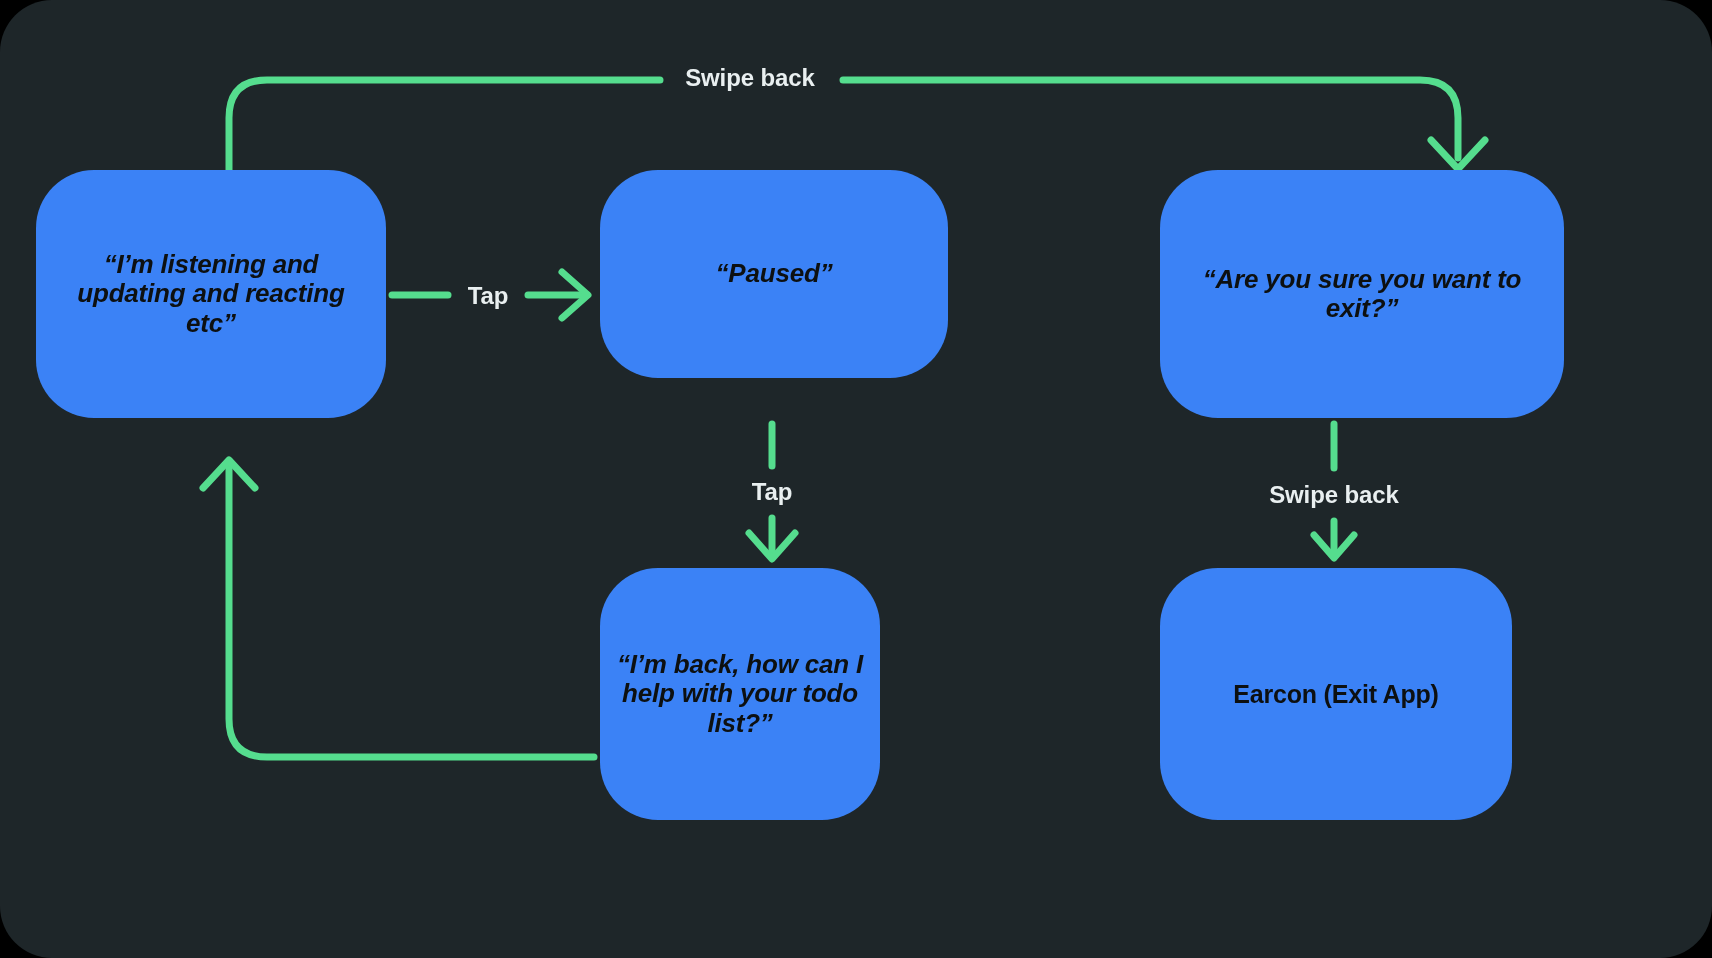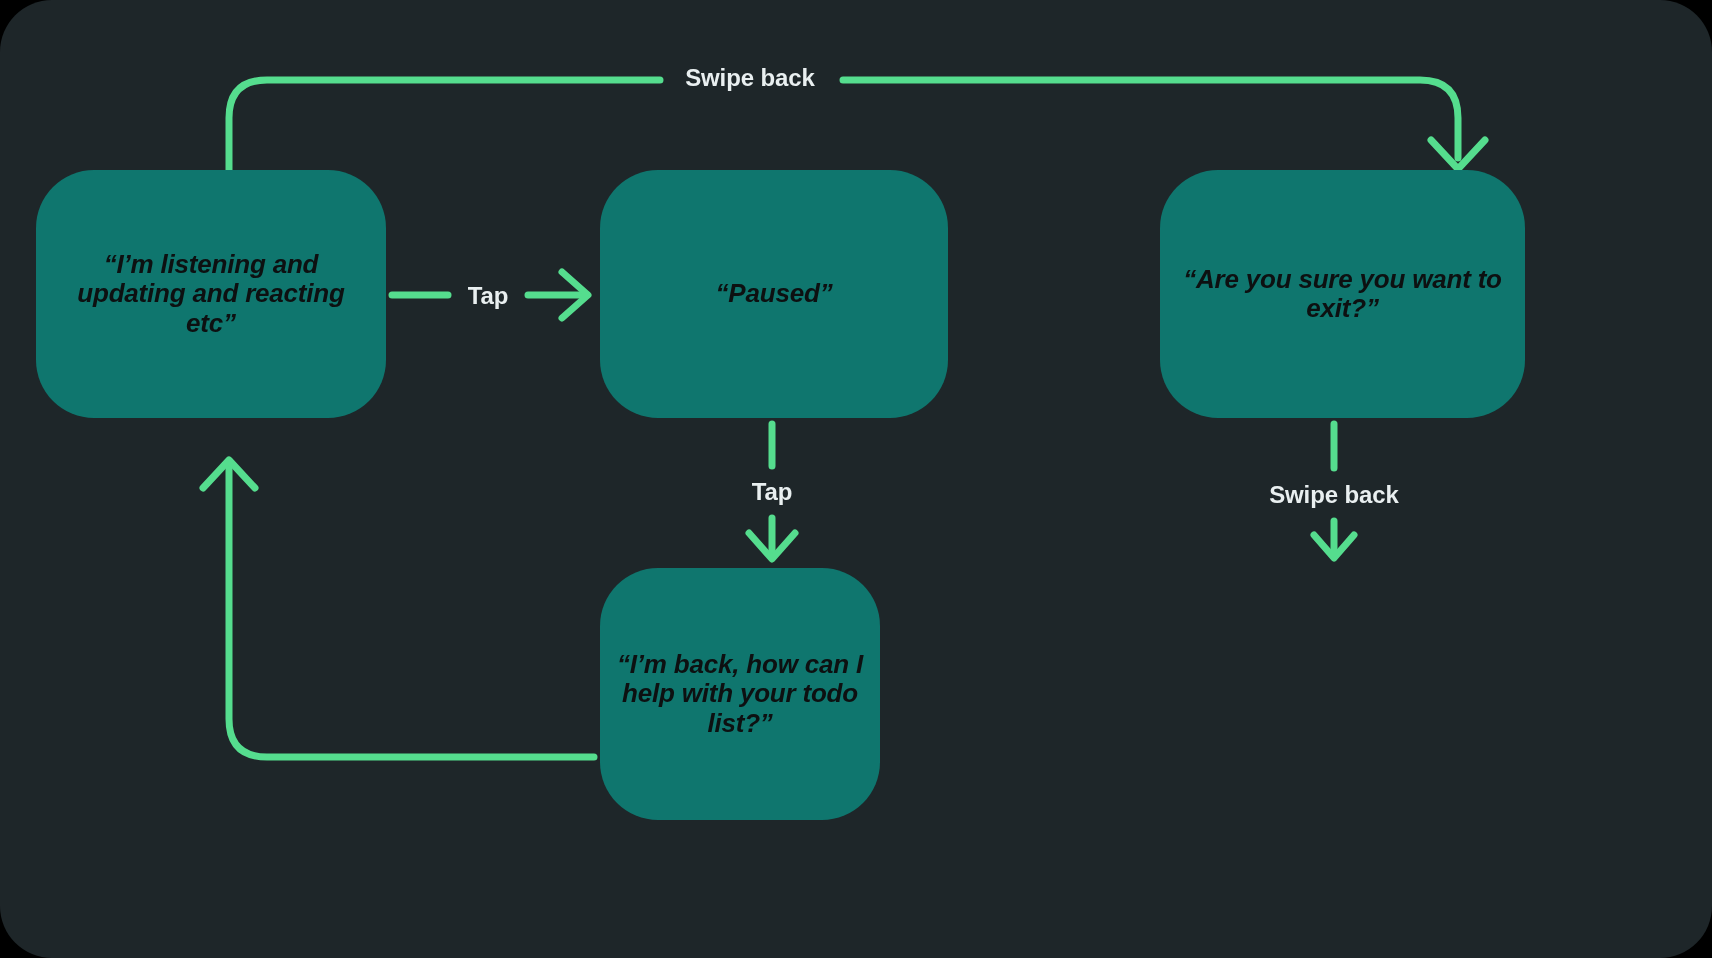--- a/index.html
+++ b/index.html
@@ -3,31 +3,31 @@
 <meta charset="utf-8">
 <style>
   html,body{margin:0;padding:0;background:#000;}
   body{width:1712px;height:958px;overflow:hidden;
        font-family:"Liberation Sans","DejaVu Sans",sans-serif;}
 
   #canvas{position:absolute;left:0;top:0;width:1712px;height:958px;
           background:#1e2629;border-radius:52px;overflow:hidden;}
 
   
-  .node{position:absolute;background:#0f766e;border-radius:58px;
+  .node{position:absolute;background:#3b82f6;border-radius:58px;
         display:flex;align-items:center;justify-content:center;
         box-sizing:border-box;padding:0 16px;}
   .node .txt{color:#0d1011;font-weight:700;text-align:center;
              font-size:26px;line-height:1.12;letter-spacing:-0.2px;}
   .node.quote .txt{font-style:italic;}
   .node.plain .txt{font-style:normal;font-size:25px;}
 
   #n-listening{left:36px;  top:170px; width:350px; height:248px;}
-  #n-paused   {left:600px; top:170px; width:348px; height:248px;}
-  #n-exit     {left:1160px;top:170px; width:365px; height:248px;}
+  #n-paused   {left:600px; top:170px; width:348px; height:208px;}
+  #n-exit     {left:1160px;top:170px; width:404px; height:248px;}
   #n-back     {left:600px; top:568px; width:280px; height:252px;}
   #n-earcon   {left:1160px;top:568px; width:352px; height:252px;}
 
   
   #wires{position:absolute;left:0;top:0;width:1712px;height:958px;}
   .wire{fill:none;stroke:#55dd8e;stroke-width:7;
         stroke-linecap:round;stroke-linejoin:round;}
   .head{fill:none;stroke:#55dd8e;stroke-width:7;
         stroke-linecap:round;stroke-linejoin:round;}
 
@@ -84,14 +84,17 @@
   </div>
 
   <div class="node quote" id="n-exit">
     <span class="txt">“Are you sure you want to exit?”</span>
   </div>
 
   <div class="node quote" id="n-back">
     <span class="txt">“I’m back, how can I help with your todo list?”</span>
   </div>
 
+  <div class="node plain" id="n-earcon">
+    <span class="txt">Earcon (Exit App)</span>
+  </div>
 
 </div>
 
 </body></html>

